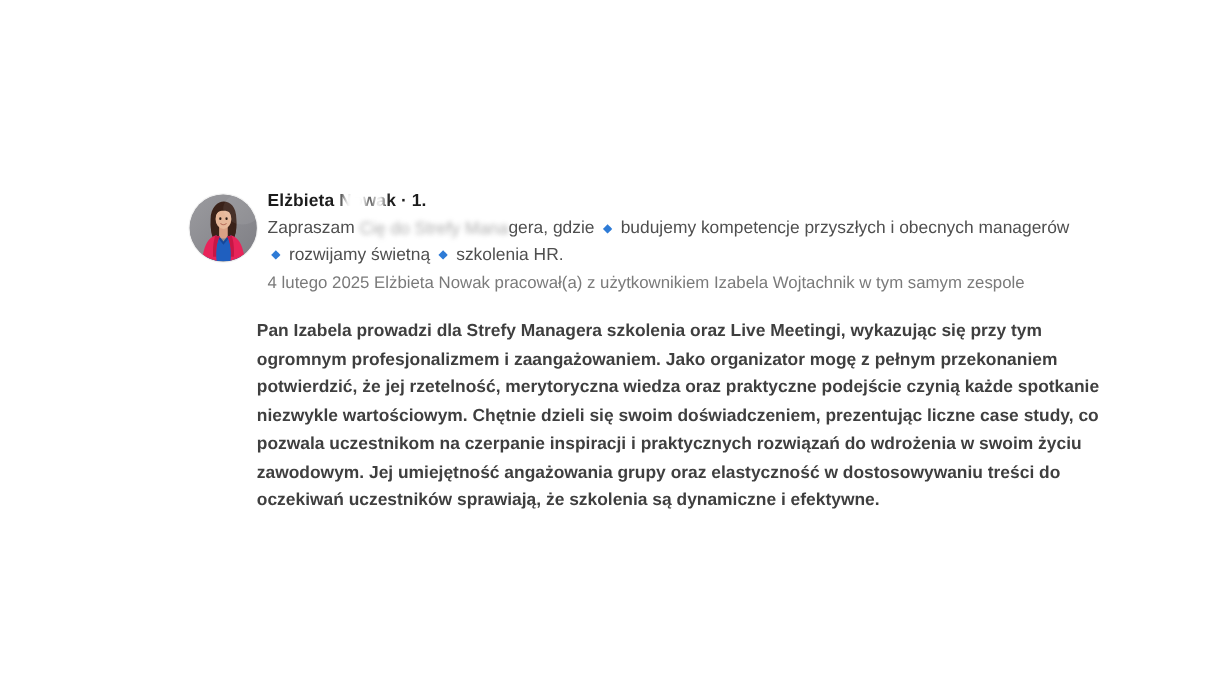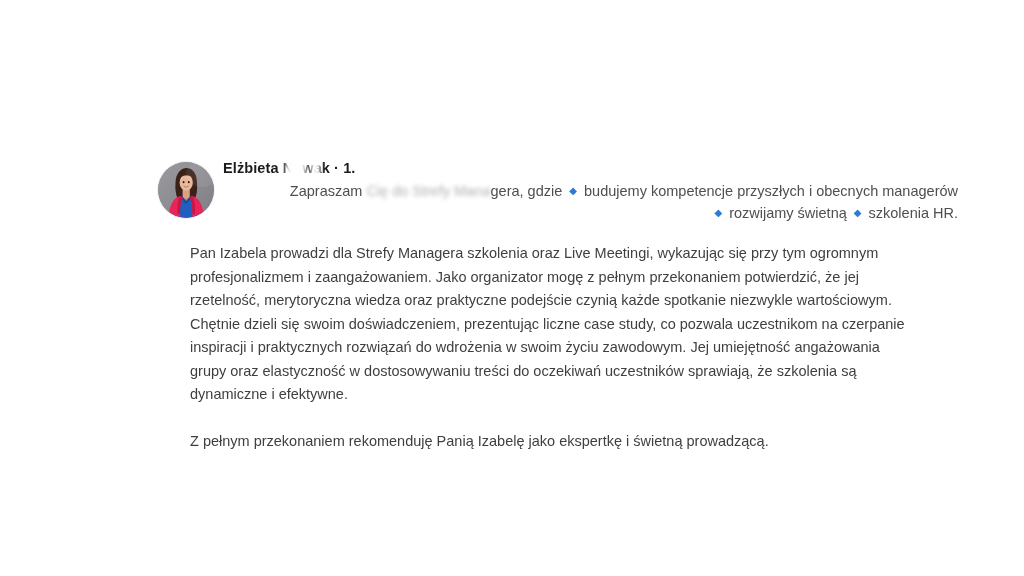--- a/index.html
+++ b/index.html
@@ -75,21 +75,20 @@
   }
   .sm-a { left: 63px;  top: -1px; width: 20px; height: 20px; }
   .sm-b { left: 88px;  top: -1px; width: 9px;  height: 20px; }
 
   .rec-headline {
     font-size: 14.5px;
     color: #4f4f4f;
     line-height: 21px;
     margin-top: 2px;
     white-space: nowrap;
-    text-align: right;
   }
   .rec-headline .hl-blur {
     filter: blur(2.1px);
     opacity: 0.55;
     color: #6d6d6d;
   }
   .bullet {
     color: #2e7bd6;
     font-size: 10px;
     vertical-align: 1.5px;
@@ -100,25 +99,26 @@
     font-size: 14px;
     color: #7a7a7a;
     line-height: 21px;
     margin-top: 2px;
     white-space: nowrap;
   }
 
   
   .rec-body {
     margin-top: 19px;
-    margin-left: 32px;
+    margin-left: 56px;
     width: 728px;
     font-size: 14.5px;
     line-height: 23.5px;
     color: #3f3f3f;
+    font-weight: bold;
   }
   .rec-body p { margin: 0; }
   .rec-body p + p { margin-top: 23.5px; }
 </style>
 </head>
 <body>
 
 <div class="screen">
 
   <div class="recommendation">
@@ -166,23 +166,23 @@
           </g>
         </svg>
       </div>
 
       <div class="header-text">
 
         <div class="rec-name"><span class="name-wrap"><span>Elżbieta Nowak</span><span class="smudge sm-a"></span><span class="smudge sm-b"></span></span> <span>·</span> <span>1.</span></div>
 
         <div class="rec-headline"><span>Zapraszam</span> <span class="hl-blur">Cię do Strefy Mana</span><span>gera, gdzie</span> <span class="bullet">◆</span> <span>budujemy kompetencje przyszłych i obecnych managerów</span><br><span class="bullet">◆</span> <span>rozwijamy świetną</span> <span class="bullet">◆</span> <span>szkolenia HR.</span></div>
 
+        <div class="rec-meta">4 lutego 2025 Elżbieta Nowak pracował(a) z użytkownikiem Izabela Wojtachnik w tym samym zespole</div>
 
       </div>
     </div>
 
     <div class="rec-body">
       <p>Pan Izabela prowadzi dla Strefy Managera szkolenia oraz Live Meetingi, wykazując się przy tym ogromnym profesjonalizmem i zaangażowaniem. Jako organizator mogę z pełnym przekonaniem potwierdzić, że jej rzetelność, merytoryczna wiedza oraz praktyczne podejście czynią każde spotkanie niezwykle wartościowym. Chętnie dzieli się swoim doświadczeniem, prezentując liczne case study, co pozwala uczestnikom na czerpanie inspiracji i praktycznych rozwiązań do wdrożenia w swoim życiu zawodowym. Jej umiejętność angażowania grupy oraz elastyczność w dostosowywaniu treści do oczekiwań uczestników sprawiają, że szkolenia są dynamiczne i efektywne.</p>
-      <p>Z pełnym przekonaniem rekomenduję Panią Izabelę jako ekspertkę i świetną prowadzącą.</p>
     </div>
 
   </div>
 </div>
 
 </body></html>

